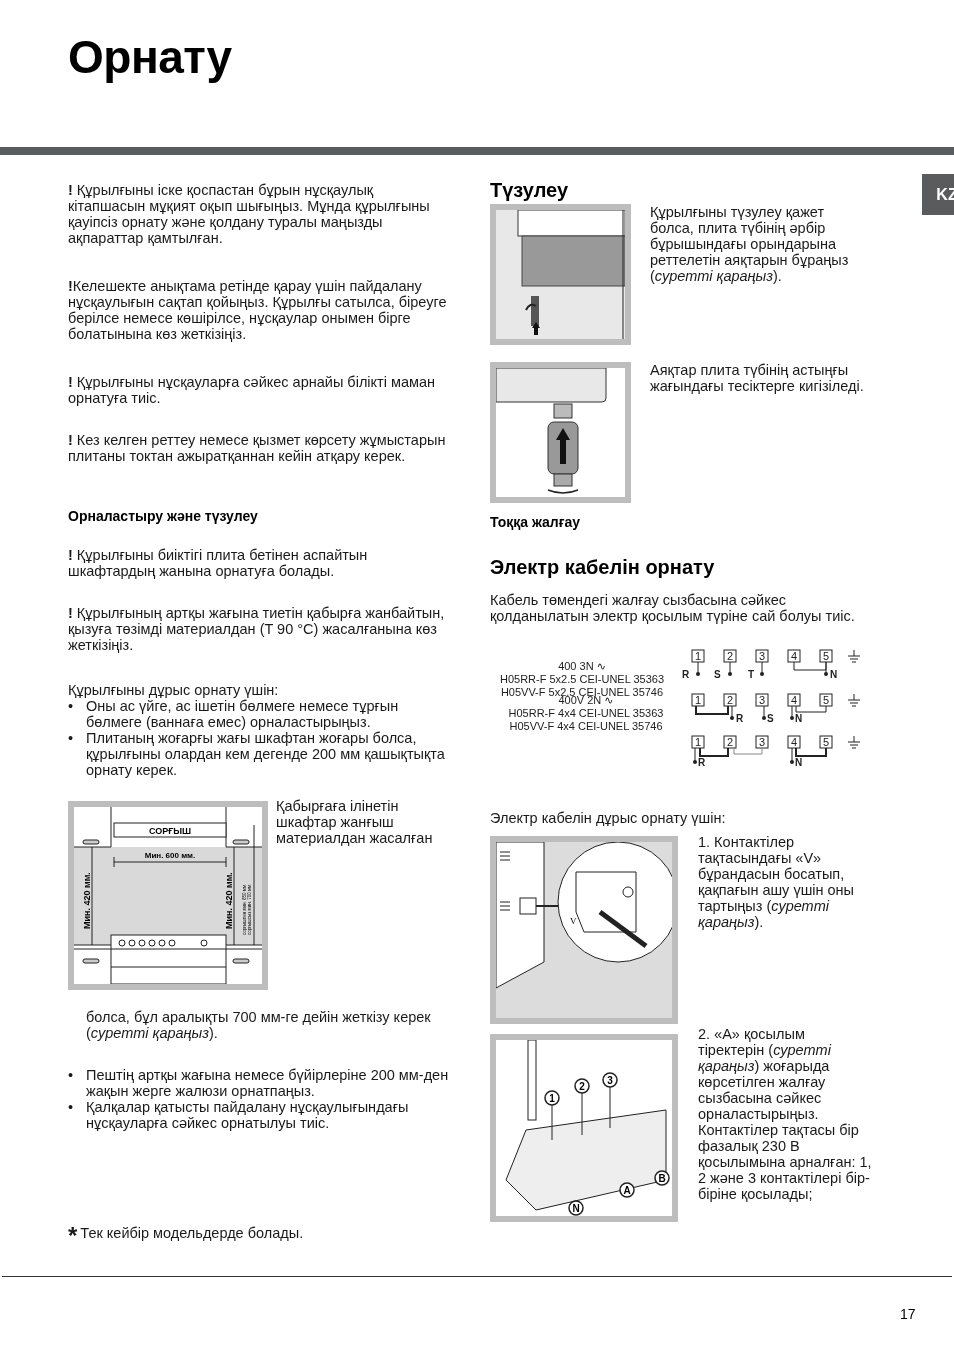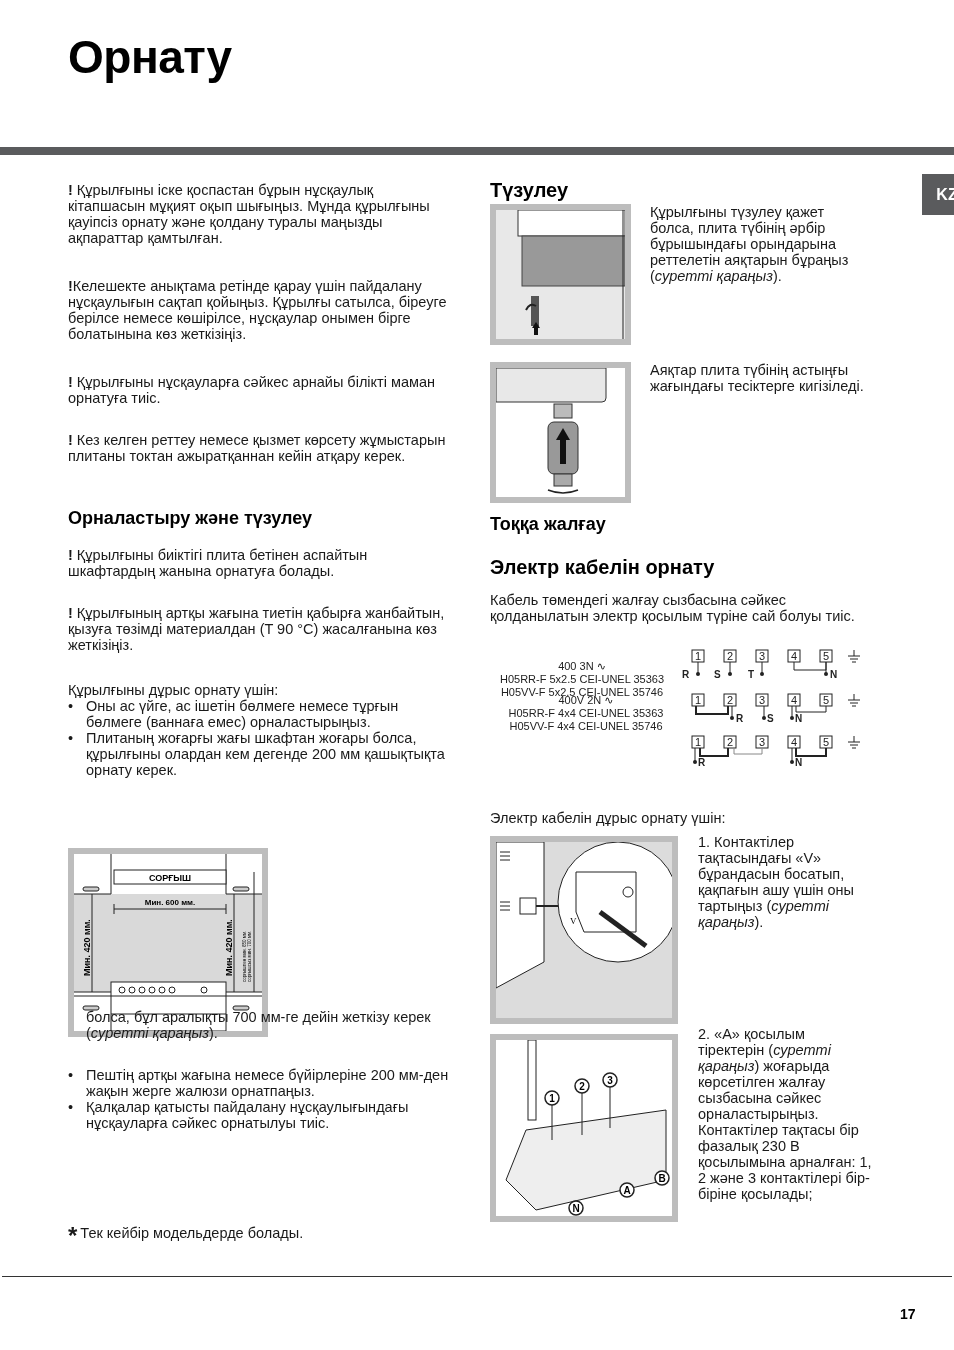--- a/index.html
+++ b/index.html
@@ -6,34 +6,34 @@
   html, body { width: 954px; height: 1350px; background: #ffffff; overflow: hidden; }
   body { position: relative; font-family: "Liberation Sans", sans-serif; color: #1a1a1a; }
 
   .page-title { position: absolute; left: 68px; top: 30px; font-size: 46px; font-weight: bold; color: #000; letter-spacing: -0.5px; }
   .top-bar { position: absolute; left: 0; top: 147px; width: 954px; height: 8px; background: #5a5b5d; }
   .lang-badge { position: absolute; left: 894px; top: 174px; width: 54px; height: 41px; background: #5a5b5d; color: #fff; font-weight: bold; font-size: 16px; display: flex; align-items: center; justify-content: center; padding-right: 4px; margin-left: 28px; }
 
   .txt { position: absolute; font-size: 14.5px; line-height: 16px; color: #1a1a1a; }
   .txt i { font-style: italic; }
   .bang { font-weight: bold; }
-  .h2 { position: absolute; font-size: 18px; font-weight: bold; color: #000; }
+  .h2 { position: absolute; font-size: 14px; font-weight: bold; color: #000; }
   .h3 { position: absolute; font-size: 20px; font-weight: bold; color: #000; }
 
   .bullet { position: relative; padding-left: 18px; }
   .bullet::before { content: "•"; position: absolute; left: 0; top: 0; }
 
   .frame { position: absolute; background: #bdbdbd; padding: 6px; }
   .frame-inner { width: 100%; height: 100%; background: #e8e8e8; position: relative; overflow: hidden; }
 
   .wiring { position: absolute; left: 488px; top: 648px; width: 390px; height: 130px; }
   .wire-label { position: absolute; font-size: 11px; line-height: 13px; text-align: center; color: #222; white-space: nowrap; }
 
   .bottom-rule { position: absolute; left: 2px; top: 1276px; width: 950px; height: 1px; background: #333; }
-  .page-num { position: absolute; left: 900px; top: 1306px; font-size: 14px; font-weight: bold; color: #000; }
+  .page-num { position: absolute; left: 900px; top: 1306px; font-size: 14px; font-weight: normal; color: #000; }
   .footnote { position: absolute; left: 68px; top: 1222px; font-size: 14.5px; }
   .footnote .star { font-size: 24px; font-weight: bold; vertical-align: -6px; margin-right: 3px; }
 </style>
 </head>
 <body>
 
 <div class="page-title">Орнату</div>
 <div class="top-bar"></div>
 <div class="lang-badge">KZ</div>
 
@@ -58,21 +58,21 @@
 <div class="txt" style="left:68px; top:605px; width:385px;">
   <span class="bang">!</span><span> Құрылғының артқы жағына тиетін қабырға жанбайтын, қызуға төзімді материалдан (T 90 °C) жасалғанына көз жеткізіңіз.</span>
 </div>
 
 <div class="txt" style="left:68px; top:682px; width:385px;">
   <div>Құрылғыны дұрыс орнату үшін:</div>
   <div class="bullet">Оны ас үйге, ас ішетін бөлмеге немесе тұрғын бөлмеге (ваннаға емес) орналастырыңыз.</div>
   <div class="bullet">Плитаның жоғарғы жағы шкафтан жоғары болса, құрылғыны олардан кем дегенде 200 мм қашықтықта орнату керек.</div>
 </div>
 
-<div class="frame" style="left:68px; top:848px; width:200px; height:189px;">
+<div class="frame" style="left:68px; top:801px; width:200px; height:189px;">
   <div class="frame-inner" style="background:#ffffff;">
     <svg width="188" height="177" viewBox="0 0 188 177">
       <rect x="0" y="0" width="188" height="177" fill="#ffffff"></rect>
       <rect x="0" y="40" width="188" height="98" fill="#d9d9d9"></rect>
       <rect x="37" y="0" width="115" height="40" fill="#ffffff"></rect>
       <line x1="37" y1="0" x2="37" y2="40" stroke="#222" stroke-width="1"></line>
       <line x1="152" y1="0" x2="152" y2="40" stroke="#222" stroke-width="1"></line>
       <line x1="0" y1="40" x2="37" y2="40" stroke="#222"></line>
       <line x1="152" y1="40" x2="188" y2="40" stroke="#222"></line>
       <rect x="40" y="16" width="112" height="14" fill="#fff" stroke="#222"></rect>
@@ -104,20 +104,21 @@
           <circle cx="98" cy="136" r="3"></circle>
         <circle cx="130" cy="136" r="3"></circle>
       </g>
       <rect x="9" y="152" width="16" height="4" rx="2" fill="#ccc" stroke="#222"></rect>
       <rect x="159" y="152" width="16" height="4" rx="2" fill="#ccc" stroke="#222"></rect>
     </svg>
   </div>
 </div>
 
 <div class="txt" style="left:276px; top:798px; width:180px;">
+  <div>Қабырғаға ілінетін шкафтар жанғыш материалдан жасалған</div>
 </div>
 <div class="txt" style="left:86px; top:1009px; width:370px;">
   <span>болса, бұл аралықты 700 мм-ге дейін жеткізу керек (</span><i>суретті қараңыз</i><span>).</span>
 </div>
 
 <div class="txt" style="left:68px; top:1067px; width:385px;">
   <div class="bullet">Пештің артқы жағына немесе бүйірлеріне 200 мм-ден жақын жерге жалюзи орнатпаңыз.</div>
   <div class="bullet">Қалқалар қатысты пайдалану нұсқаулығындағы нұсқауларға сәйкес орнатылуы тиіс.</div>
 </div>
 

